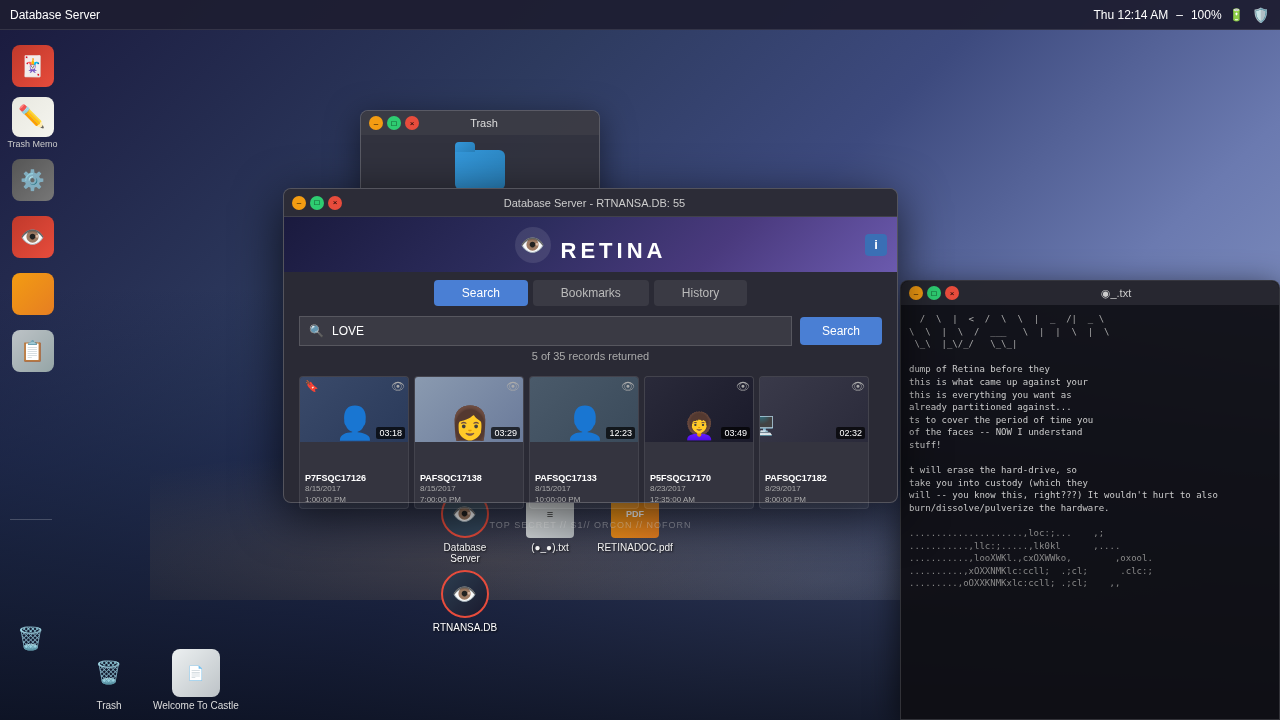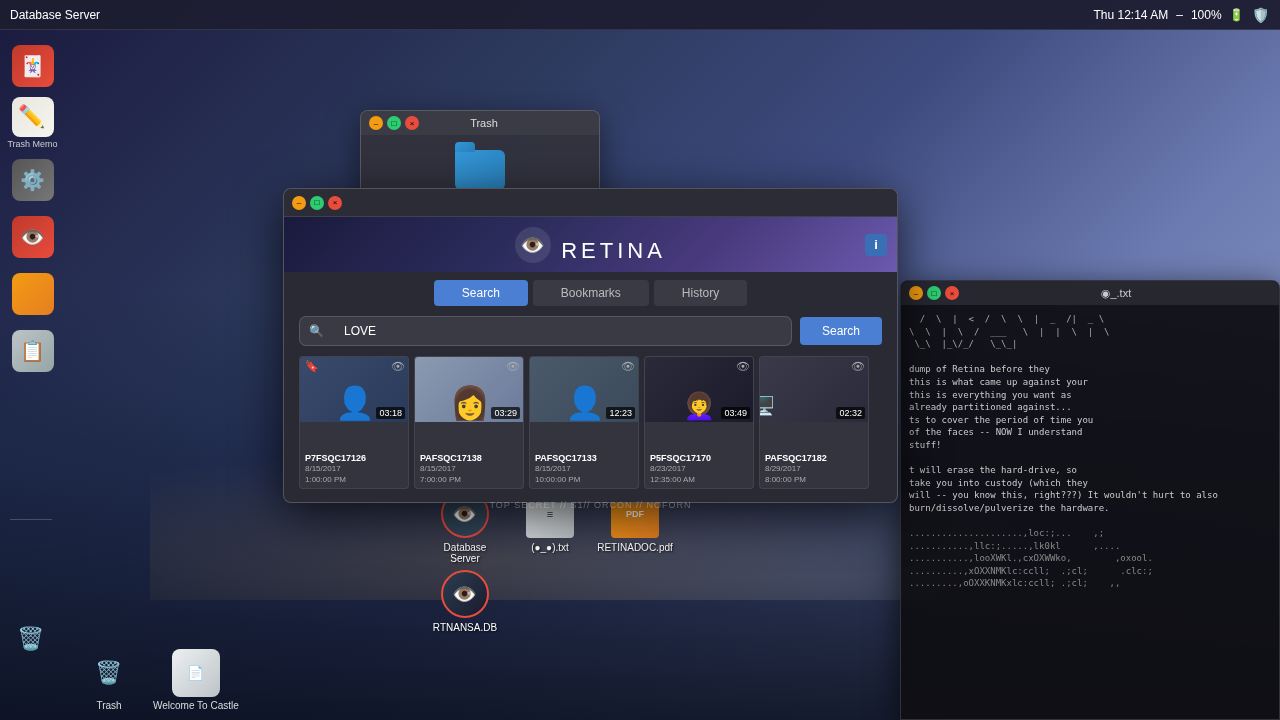--- a/index.html
+++ b/index.html
@@ -379,21 +379,21 @@
       border-radius: 50%;
       display: flex;
       align-items: center;
       justify-content: center;
       font-size: 20px;
     }
 
     .retina-text {
       color: #fff;
       font-size: 22px;
-      font-weight: 400;
+      font-weight: 700;
       letter-spacing: 4px;
       margin-top: 12px;
     }
 
     .retina-info {
       position: absolute;
       right: 10px;
       top: 50%;
       transform: translateY(-50%);
       width: 22px;
@@ -458,24 +458,24 @@
       position: absolute;
       left: 10px;
       top: 50%;
       transform: translateY(-50%);
       color: #888;
       font-size: 12px;
     }
 
     .search-input {
       width: 100%;
-      padding: 7px 10px 7px 44px;
+      padding: 7px 10px 7px 32px;
       background: rgba(255,255,255,0.08);
       border: 1px solid rgba(255,255,255,0.15);
-      border-radius: 7px;
+      border-radius: 0;
       color: #fff;
       font-size: 12px;
     }
 
     .search-btn {
       padding: 7px 22px;
       background: #4a7fd4;
       border: none;
       border-radius: 4px;
       color: white;
@@ -645,20 +645,21 @@
     </div>
   </div>
 
   <div class="db-window">
     <div class="db-titlebar">
       <div class="window-controls">
         <button class="win-btn minimize">–</button>
         <button class="win-btn maximize">□</button>
         <button class="win-btn close">×</button>
       </div>
+      <span class="db-title">Database Server - RTNANSA.DB: 55</span>
       <div style="width:42px;"></div>
     </div>
 
     <div class="retina-banner">
       <div class="retina-logo">
         <div class="retina-eye">👁️</div>
         <span class="retina-text">RETINA</span>
       </div>
       <div class="retina-info">i</div>
     </div>
@@ -670,20 +671,21 @@
     </div>
 
     <div class="db-search-area">
       <div class="search-row">
         <div class="search-input-wrap">
           <span class="search-input-icon">🔍</span>
           <input class="search-input" type="text" value="LOVE" style="">
         </div>
         <button class="search-btn">Search</button>
       </div>
+      <div class="records-info">5 of 35 records returned</div>
     </div>
 
     <div class="results-grid">
 
       <div class="result-card">
         <div class="result-thumb thumb-bg-1">
           <span class="thumb-bookmark">🔖</span>
           <span class="thumb-eye">👁</span>
           <span class="thumb-person" style="font-size:32px;">👤</span>
           <span class="thumb-duration">03:18</span>

